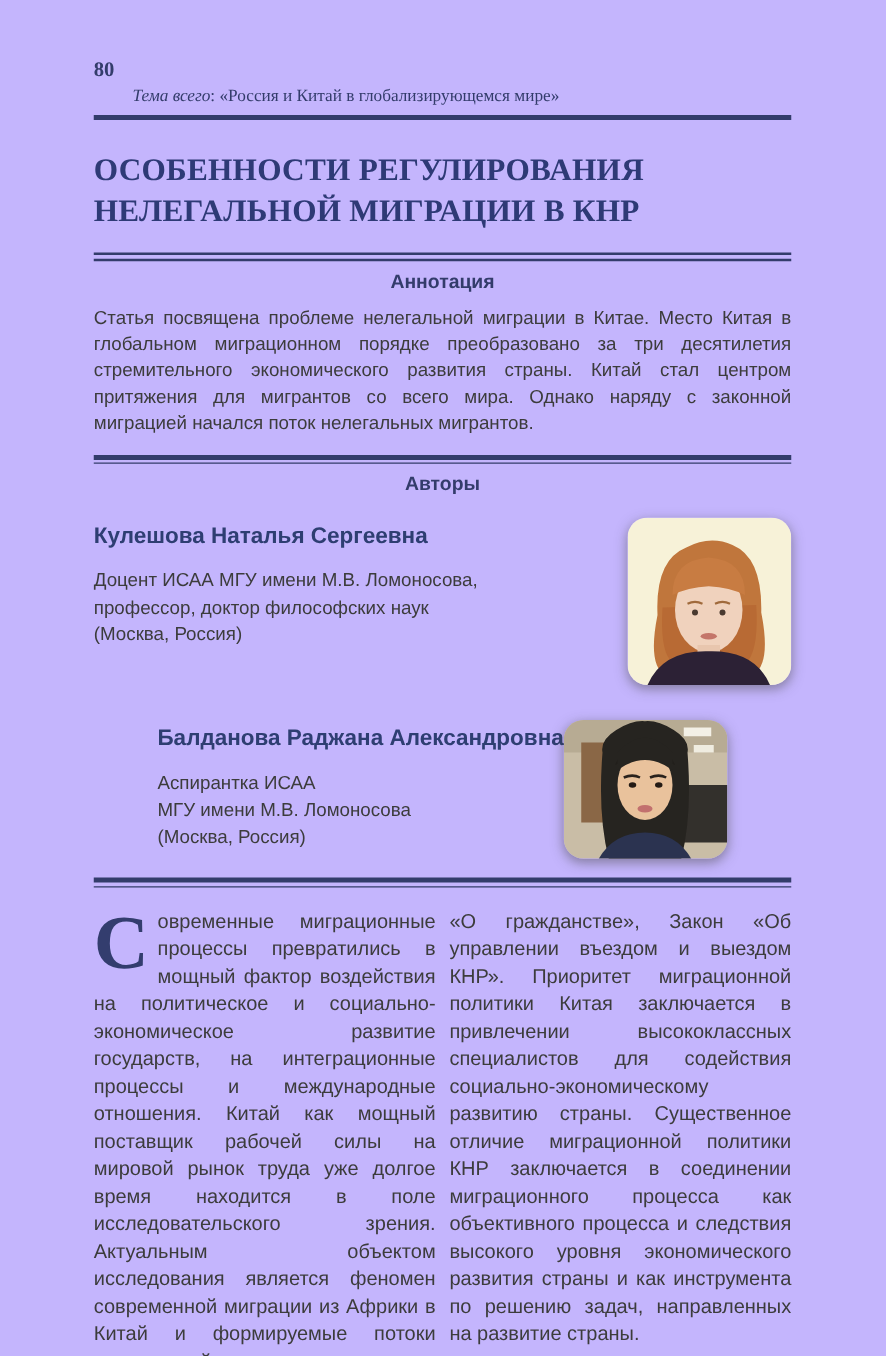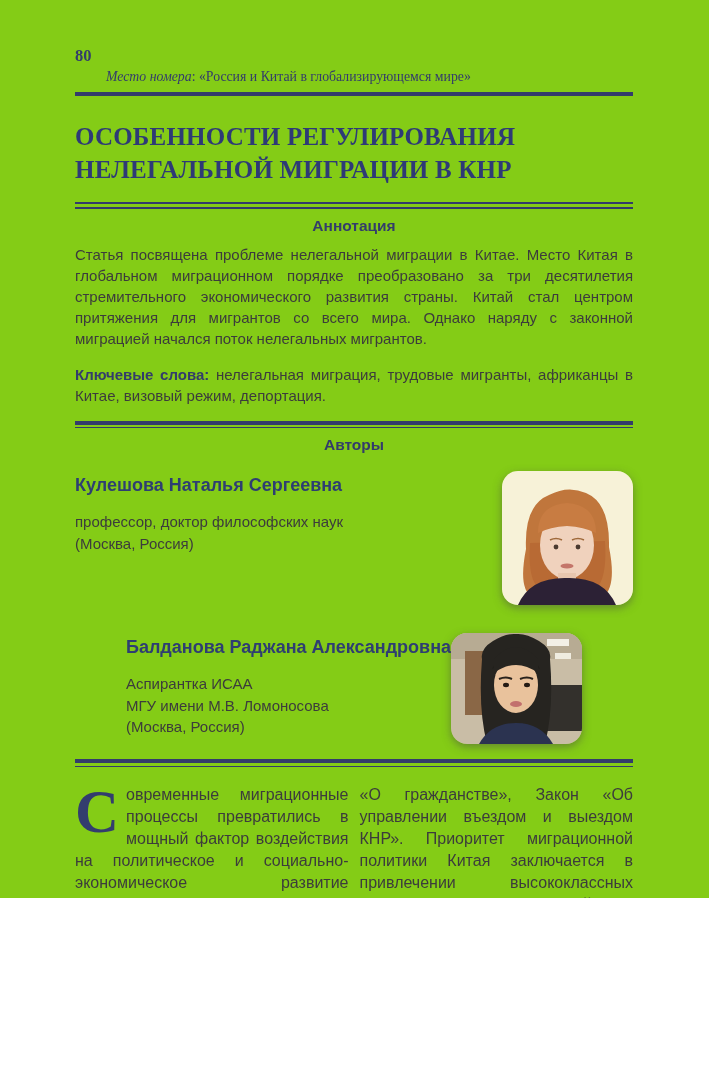--- a/index.html
+++ b/index.html
@@ -2,21 +2,21 @@
 <html><head>
 <meta charset="utf-8">
 <style>
   html,body { margin:0; padding:0; background:#ffffff; }
   body {
     width:709px; height:1085px;
     font-family:"Liberation Sans","DejaVu Sans",sans-serif;
     color:#3c3c3c;
     -webkit-font-smoothing:antialiased;
   }
-  .page { position:relative; width:709px; height:898px; overflow:hidden; background:#84cc16; }
+  .page { position:relative; width:709px; height:1085px; overflow:hidden; background:#c4b5fd; }
   .content { padding:46px 76px 0 75px; }
 
   
   .journal-header { font-family:"Liberation Serif","DejaVu Serif",serif; color:#333c6b; }
   .jh-row { display:flex; align-items:baseline; gap:13px; }
   .page-num { font-weight:bold; font-size:16.5px; }
   .journal-title { font-size:13.8px; letter-spacing:0.2px; }
   .issue-theme { font-size:13.8px; margin:3px 0 0 31px; }
   .issue-theme .it { font-style:italic; }
   .rule-thick { height:4px; background:#333c6b; margin-top:7px; }
@@ -70,46 +70,44 @@
 <body>
 
 <div class="page">
   <div class="content">
 
     <div class="journal-header">
       <div class="jh-row">
         <span class="page-num">80</span>
       </div>
       <div class="issue-theme">
-        <span class="it">Место номера</span><span>: «Россия и Китай в глобализирующемся мире»</span>
+        <span class="it">Тема всего</span><span>: «Россия и Китай в глобализирующемся мире»</span>
       </div>
       <div class="rule-thick"></div>
     </div>
 
     <h1 class="article-title">ОСОБЕННОСТИ РЕГУЛИРОВАНИЯ НЕЛЕГАЛЬНОЙ МИГРАЦИИ В КНР</h1>
 
     <div class="rule-double"></div>
 
     <div class="section-heading">Аннотация</div>
     <p class="abstract-text">Статья посвящена проблеме нелегальной миграции в Китае. Место Китая в глобальном миграционном порядке преобразовано за три десятилетия стремительного экономического развития страны. Китай стал центром притяжения для мигрантов со всего мира. Однако наряду с законной миграцией начался поток нелегальных мигрантов.</p>
-    <p class="keywords">
-      <span class="kw-label">Ключевые слова:</span><span> нелегальная миграция, трудовые мигранты, африканцы в Китае, визовый режим, депортация.</span>
-    </p>
 
     <div class="rule-thickthin">
       <div class="rtt-top"></div>
       <div class="rtt-bot"></div>
     </div>
 
     <div class="section-heading">Авторы</div>
 
     <div class="author-row first">
       <div class="author-info">
         <div class="author-name">Кулешова Наталья Сергеевна</div>
         <div class="author-aff">
+          <div>Доцент ИСАА МГУ имени М.В. Ломоносова,</div>
           <div>профессор, доктор философских наук</div>
           <div>(Москва, Россия)</div>
         </div>
       </div>
       <div class="author-photo">
         <svg width="131" height="134" viewBox="0 0 131 134" xmlns="http://www.w3.org/2000/svg">
           <rect width="131" height="134" fill="#f7f2d8"></rect>
           <path d="M24,78 Q16,118 30,126 L101,126 Q115,116 107,76 Q108,32 84,22 Q66,14 47,24 Q22,34 24,78 Z" fill="#c0763c"></path>
           <path d="M28,72 Q26,104 34,114 L97,114 Q105,102 103,70 Z" fill="#b86a34"></path>
           <ellipse cx="65" cy="74" rx="27" ry="34" fill="#f0d2bd"></ellipse>

